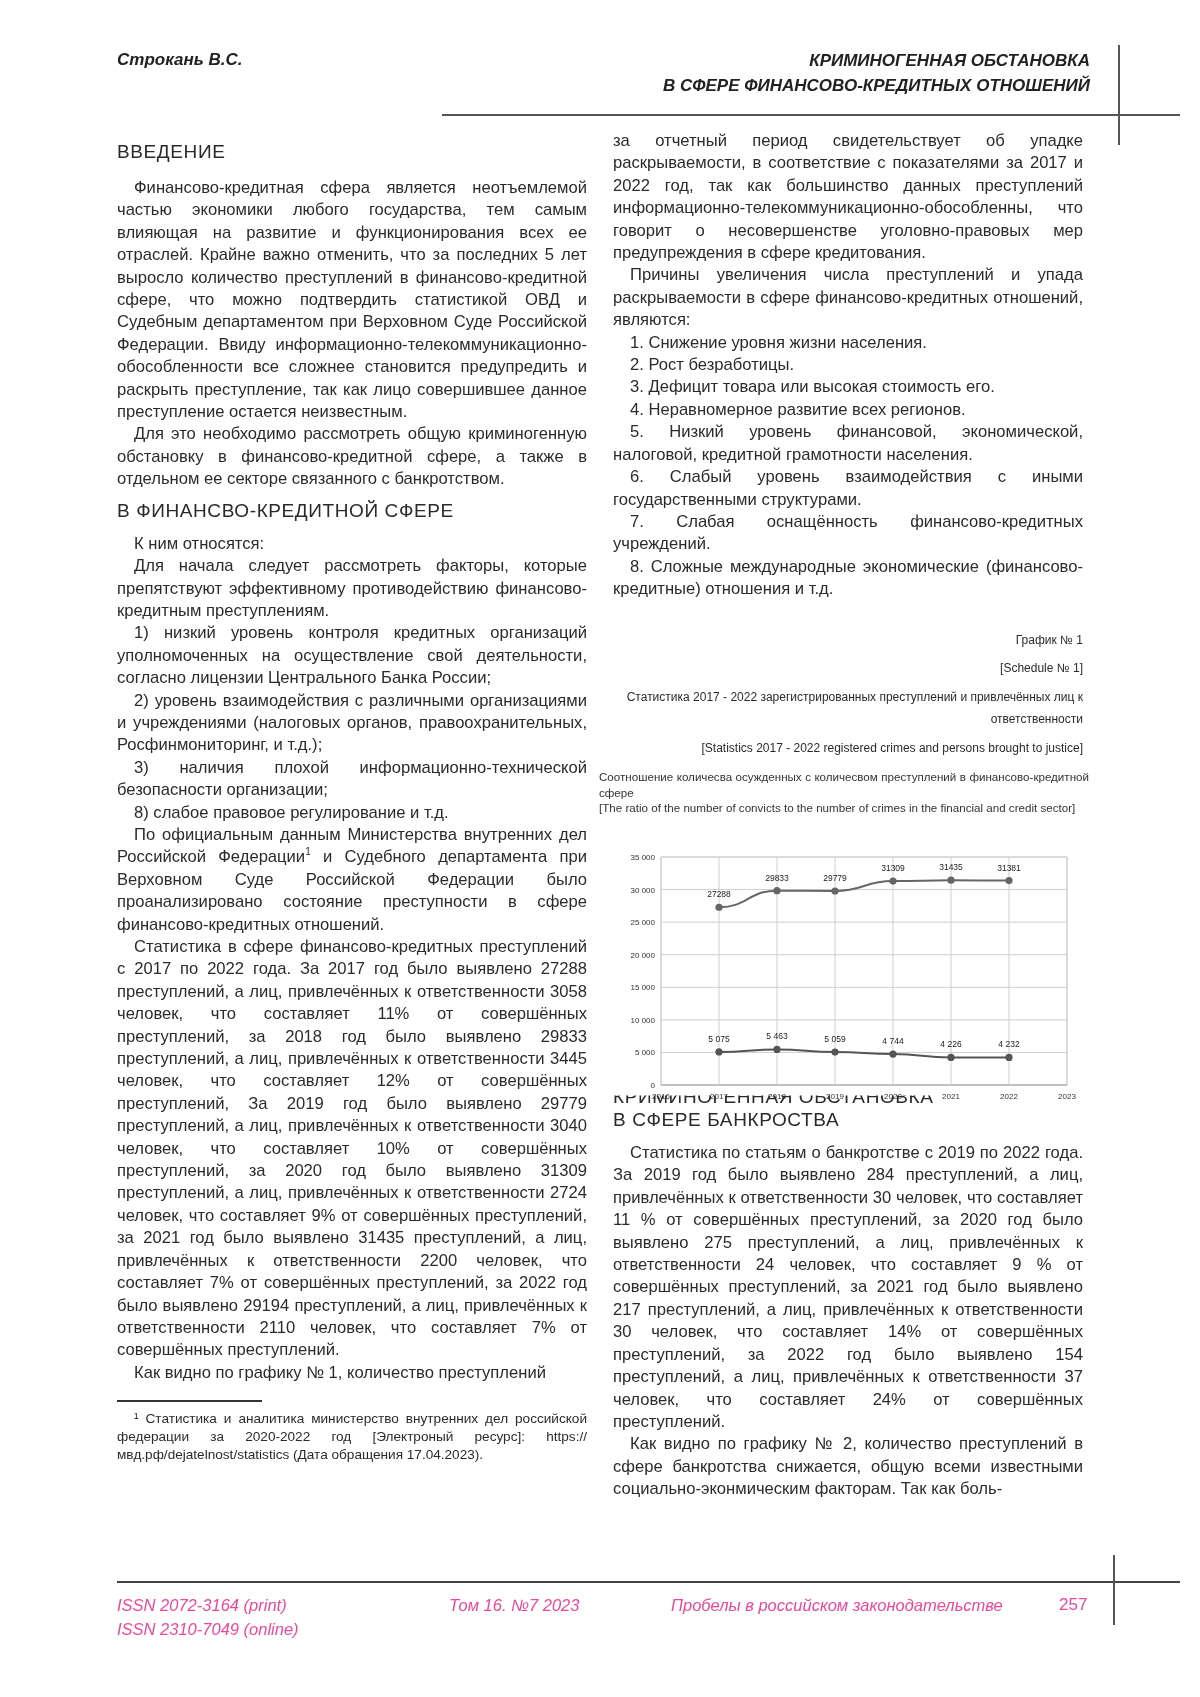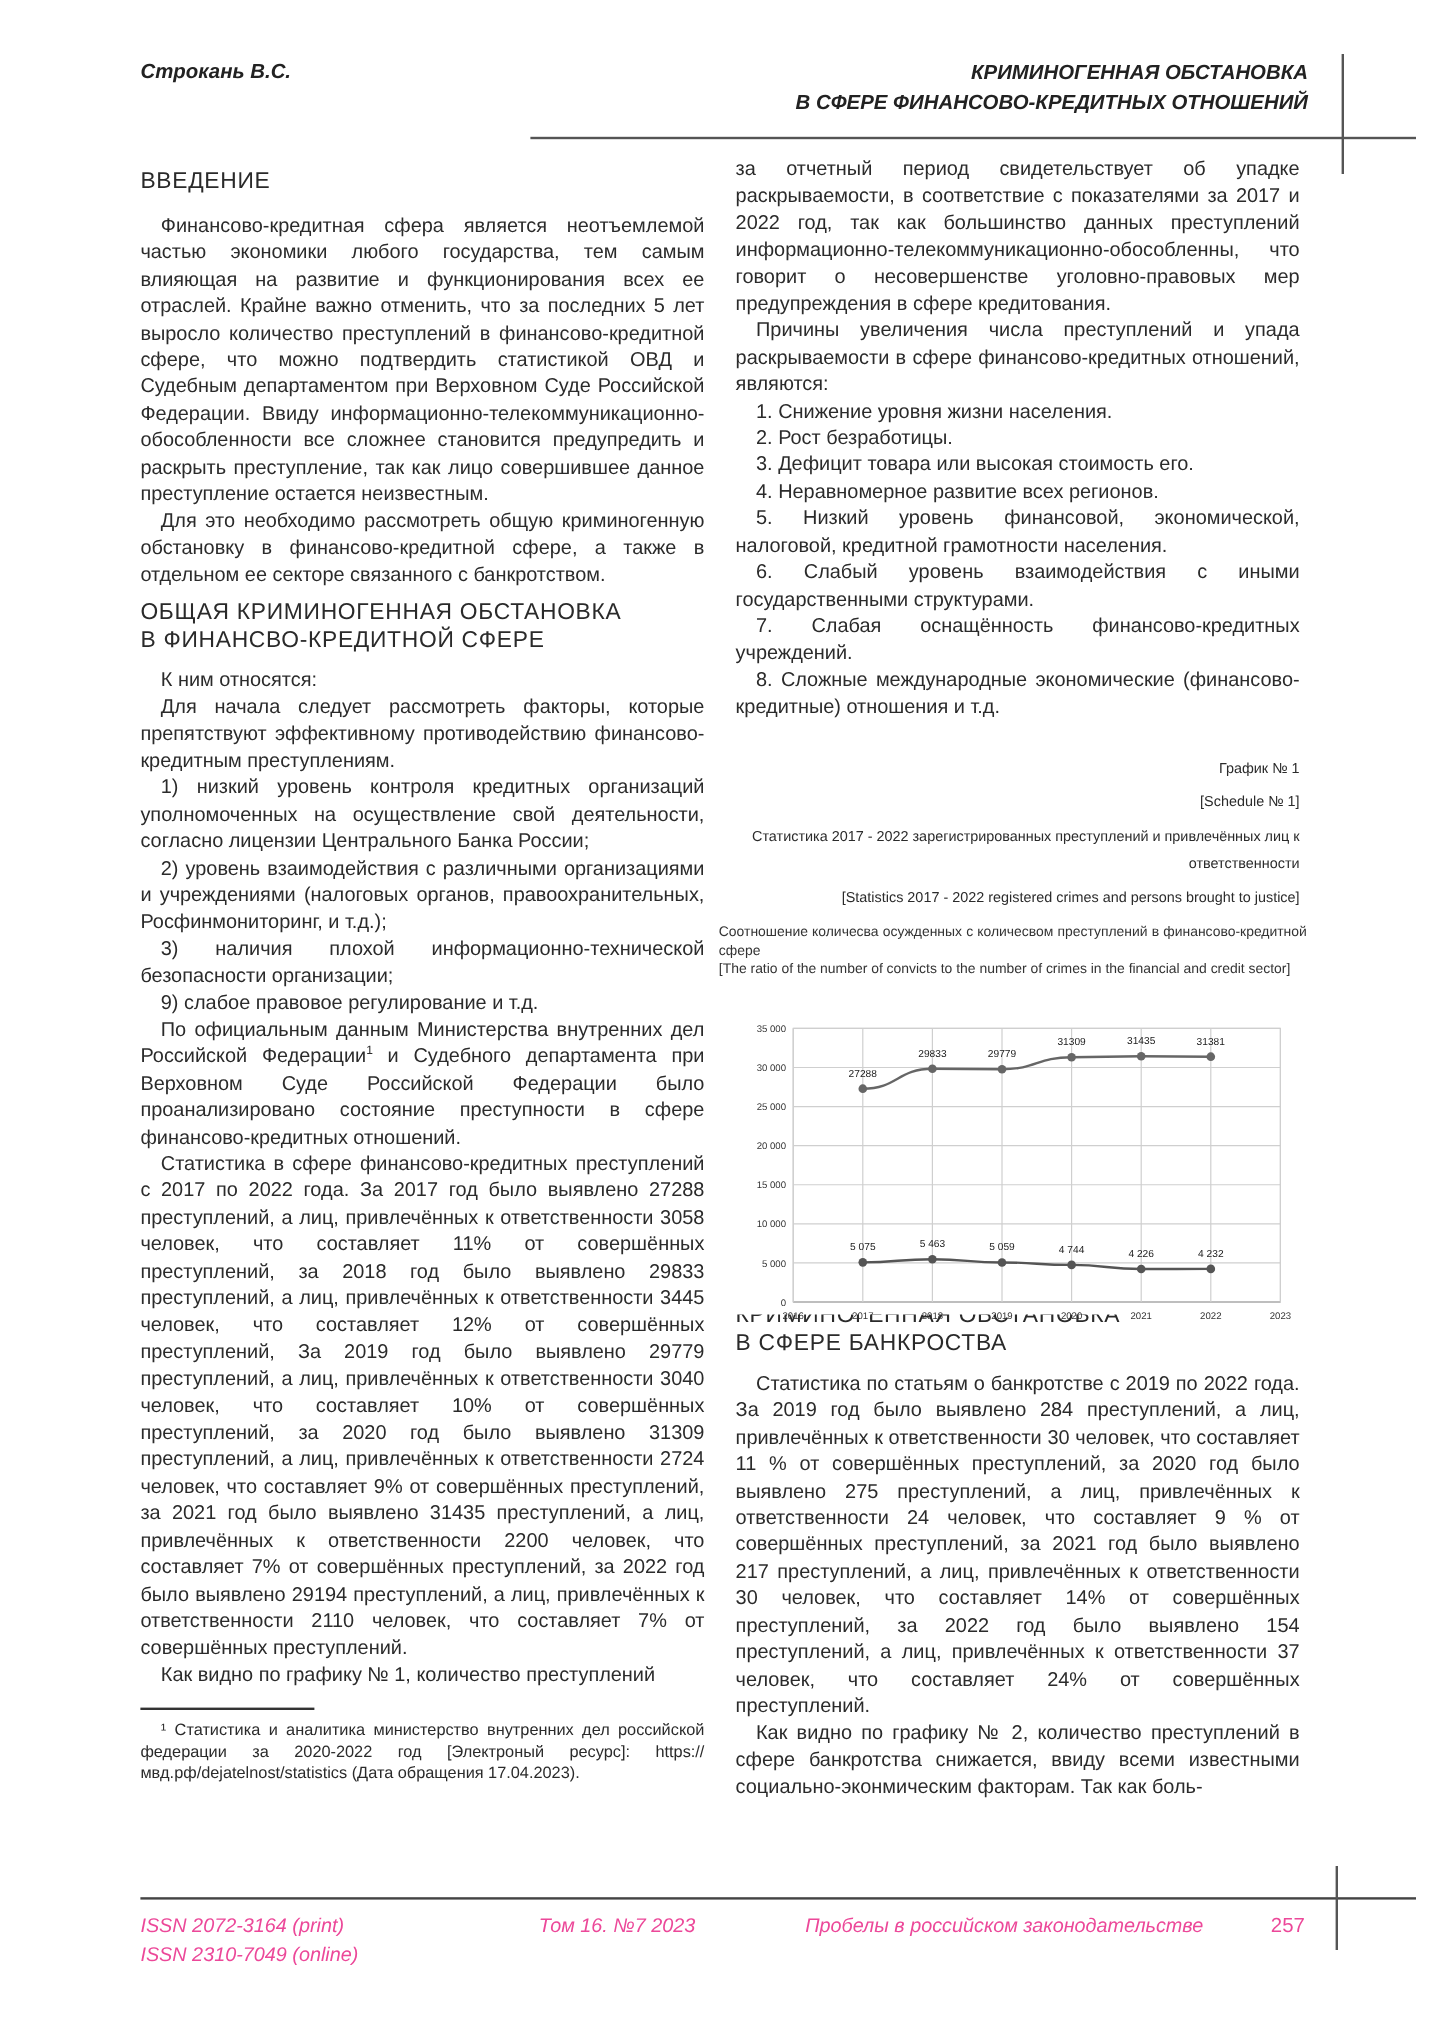--- a/index.html
+++ b/index.html
@@ -49,30 +49,29 @@
   <div>В СФЕРЕ ФИНАНСОВО-КРЕДИТНЫХ ОТНОШЕНИЙ</div>
 </div>
 <div class="rule-top"></div>
 <div class="vline-top"></div>
 
 <div class="col col-left">
   <div class="sect first">ВВЕДЕНИЕ</div>
   <p>Финансово-кредитная сфера является неотъемлемой частью экономики любого государства, тем самым влияющая на развитие и функционирования всех ее отраслей. Крайне важно отменить, что за последних 5 лет выросло количество преступлений в финансово-кредитной сфере, что можно подтвердить статистикой ОВД и Судебным департаментом при Верховном Суде Российской Федерации. Ввиду информационно-телекоммуникационно-обособленности все сложнее становится предупредить и раскрыть преступление, так как лицо совершившее данное преступление остается неизвестным.</p>
   <p>Для это необходимо рассмотреть общую криминогенную обстановку в финансово-кредитной сфере, а также в отдельном ее секторе связанного с банкротством.</p>
   <div class="sect">
-    <div>ОБЩАЯ КРИМИНОГЕННАЯ ОБСТАНОВКА</div>
     <div>В ФИНАНСВО-КРЕДИТНОЙ СФЕРЕ</div>
   </div>
   <p>К ним относятся:</p>
   <p>Для начала следует рассмотреть факторы, которые препятствуют эффективному противодействию финансово-кредитным преступлениям.</p>
   <div class="list">
     <p>1) низкий уровень контроля кредитных организаций уполномоченных на осуществление свой деятельности, согласно лицензии Центрального Банка России;</p>
     <p>2) уровень взаимодействия с различными организациями и учреждениями (налоговых органов, правоохранительных, Росфинмониторинг, и т.д.);</p>
     <p>3) наличия плохой информационно-технической безопасности организации;</p>
-    <p>9) слабое правовое регулирование и т.д.</p>
+    <p>8) слабое правовое регулирование и т.д.</p>
   </div>
   <p><span>По официальным данным Министерства внутренних дел Российской Федерации</span><sup>1</sup><span> и Судебного департамента при Верховном Суде Российской Федерации было проанализировано состояние преступности в сфере финансово-кредитных отношений.</span></p>
   <p>Статистика в сфере финансово-кредитных преступлений с 2017 по 2022 года. За 2017 год было выявлено 27288 преступлений, а лиц, привлечённых к ответственности 3058 человек, что составляет 11% от совершённых преступлений, за 2018 год было выявлено 29833 преступлений, а лиц, привлечённых к ответственности 3445 человек, что составляет 12% от совершённых преступлений, За 2019 год было выявлено 29779 преступлений, а лиц, привлечённых к ответственности 3040 человек, что составляет 10% от совершённых преступлений, за 2020 год было выявлено 31309 преступлений, а лиц, привлечённых к ответственности 2724 человек, что составляет 9% от совершённых преступлений, за 2021 год было выявлено 31435 преступлений, а лиц, привлечённых к ответственности 2200 человек, что составляет 7% от совершённых преступлений, за 2022 год было выявлено 29194 преступлений, а лиц, привлечённых к ответственности 2110 человек, что составляет 7% от совершённых преступлений.</p>
   <p>Как видно по графику № 1, количество преступлений</p>
   <div class="footnote-rule"></div>
   <div class="footnote">¹ Статистика и аналитика министерство внутренних дел российской федерации за 2020-2022 год [Электроный ресурс]: https://мвд.рф/dejatelnost/statistics (Дата обращения 17.04.2023).</div>
 </div>
 
 <div class="col col-right">
   <p class="noindent">за отчетный период свидетельствует об упадке раскрываемости, в соответствие с показателями за 2017 и 2022 год, так как большинство данных преступлений информационно-телекоммуникационно-обособленны, что говорит о несовершенстве уголовно-правовых мер предупреждения в сфере кредитования.</p>
@@ -161,21 +160,21 @@
         <circle cx="410" cy="288.43154285714286" r="3.6" fill="#555555"></circle>
         <text x="410" y="278.43154285714286" text-anchor="middle" font-size="8.5" fill="#222" font-family="Liberation Sans, sans-serif">4 232</text>
       </svg>
   </div>
 
   <div class="sect overlap-head">
     <div style="clip-path: inset(45% 0 0 0);">КРИМИНОГЕННАЯ ОБСТАНОВКА</div>
     <div>В СФЕРЕ БАНКРОСТВА</div>
   </div>
   <p>Статистика по статьям о банкротстве с 2019 по 2022 года. За 2019 год было выявлено 284 преступлений, а лиц, привлечённых к ответственности 30 человек, что составляет 11 % от совершённых преступлений, за 2020 год было выявлено 275 преступлений, а лиц, привлечённых к ответственности 24 человек, что составляет 9 % от совершённых преступлений, за 2021 год было выявлено 217 преступлений, а лиц, привлечённых к ответственности 30 человек, что составляет 14% от совершённых преступлений, за 2022 год было выявлено 154 преступлений, а лиц, привлечённых к ответственности 37 человек, что составляет 24% от совершённых преступлений.</p>
-  <p>Как видно по графику № 2, количество преступлений в сфере банкротства снижается, ввиду всеми известными социально-эконмическим факторам. Так как боль-</p>
+  <p>Как видно по графику № 2, количество преступлений в сфере банкротства снижается, общую всеми известными социально-эконмическим факторам. Так как боль-</p>
 </div>
 
 <div class="rule-bottom"></div>
 <div class="vline-bottom"></div>
 <div class="ftr ftr-issn">
   <div>ISSN 2072-3164 (print)</div>
   <div>ISSN 2310-7049 (online)</div>
 </div>
 <div class="ftr ftr-vol">Том 16. №7 2023</div>
 <div class="ftr ftr-journal">Пробелы в российском законодательстве</div>

